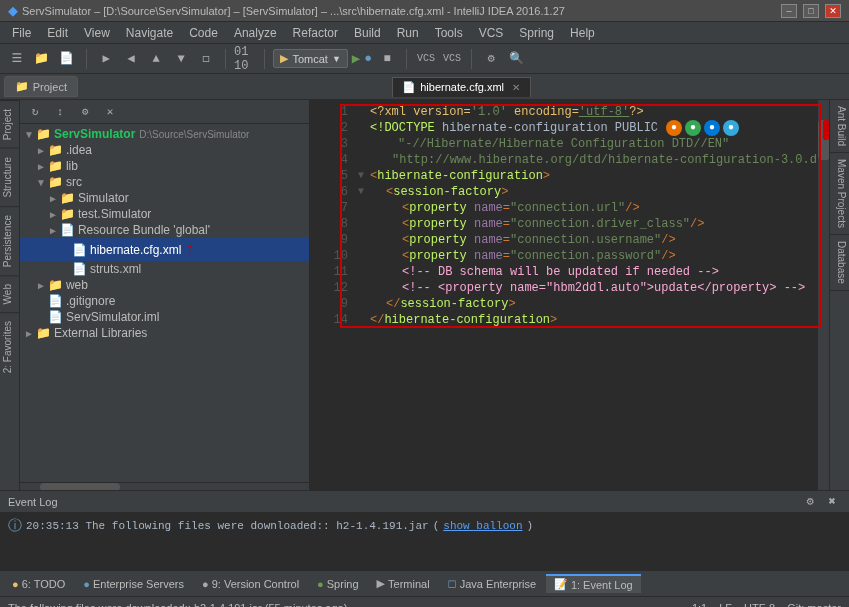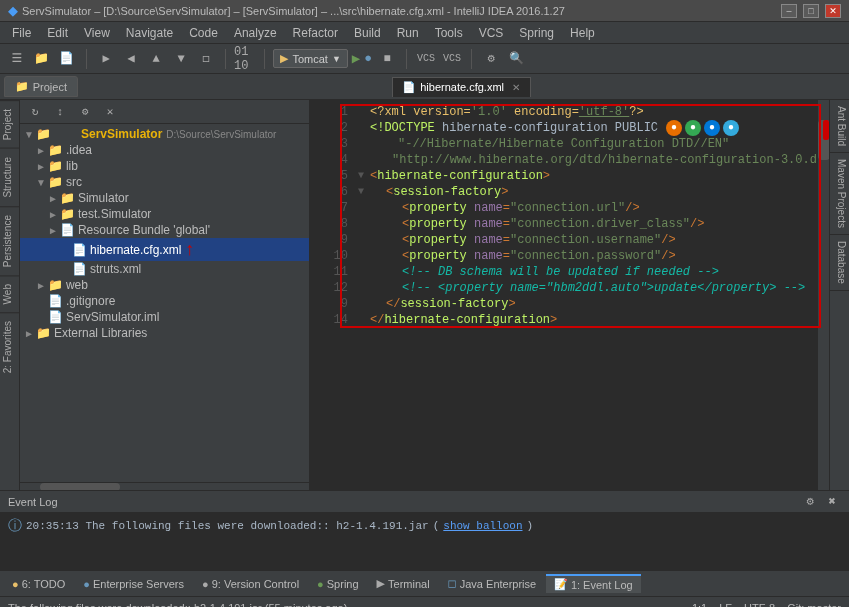--- a/index.html
+++ b/index.html
@@ -208,21 +208,21 @@
     .fold-btn {
       color: #555;
       width: 12px;
       font-size: 10px;
       cursor: pointer;
     }
     .xml-decl { color: #e8bf6a; }
     .xml-tag { color: #bef264; }
     .xml-attr { color: #9876aa; }
     .xml-val { color: #6a8759; }
-    .xml-comment { color: #14b8a6; font-style: italic; }
+    .xml-comment { color: #f9a8d4; }
     .xml-bracket { color: #cc7832; }
 
     
     .right-panel {
       width: 20px;
       background: #3c3f41;
       border-left: 1px solid #2b2b2b;
       display: flex;
       flex-direction: column;
     }
@@ -444,21 +444,21 @@
       <div class="toolbar-btn" style="font-size:11px;">↕</div>
       <div class="toolbar-btn" style="font-size:11px;">⚙</div>
       <div class="toolbar-btn" style="font-size:11px;">✕</div>
     </div>
     <div class="project-tree">
 
       <div class="tree-item">
         <span class="tree-indent" style="width:4px;"></span>
         <span class="tree-arrow">▼</span>
         <span class="tree-icon folder-icon">📁</span>
-        <span style="color:#eab308; font-weight:bold;margin-left:27px;">ServSimulator</span>
+        <span style="color:#22c55e; font-weight:bold;">ServSimulator</span>
         <span style="color:#888; margin-left:4px; font-size:10px;">D:\Source\ServSimulator</span>
       </div>
 
       <div class="tree-item">
         <span class="tree-indent" style="width:16px;"></span>
         <span class="tree-arrow">►</span>
         <span class="tree-icon folder-icon">📁</span>
         <span>.idea</span>
       </div>
 

